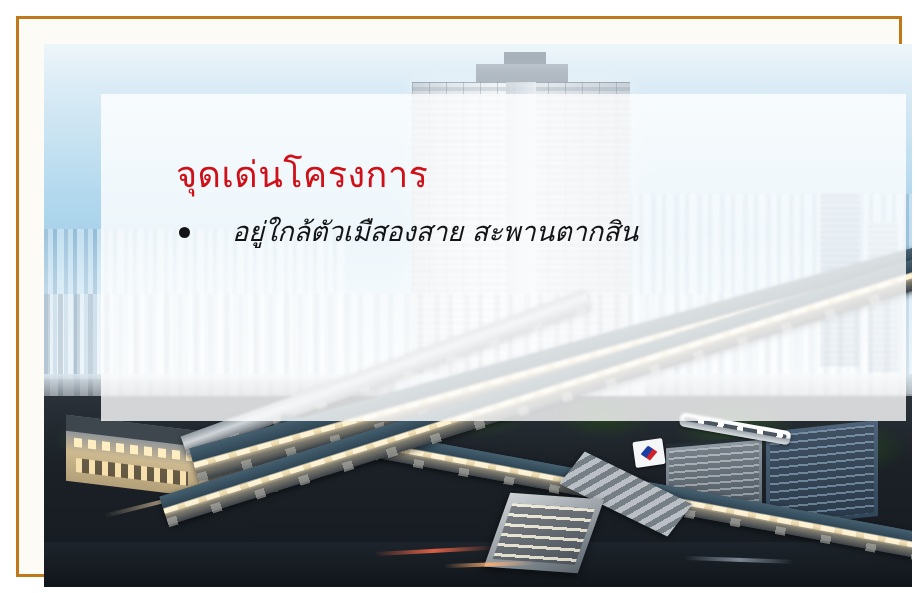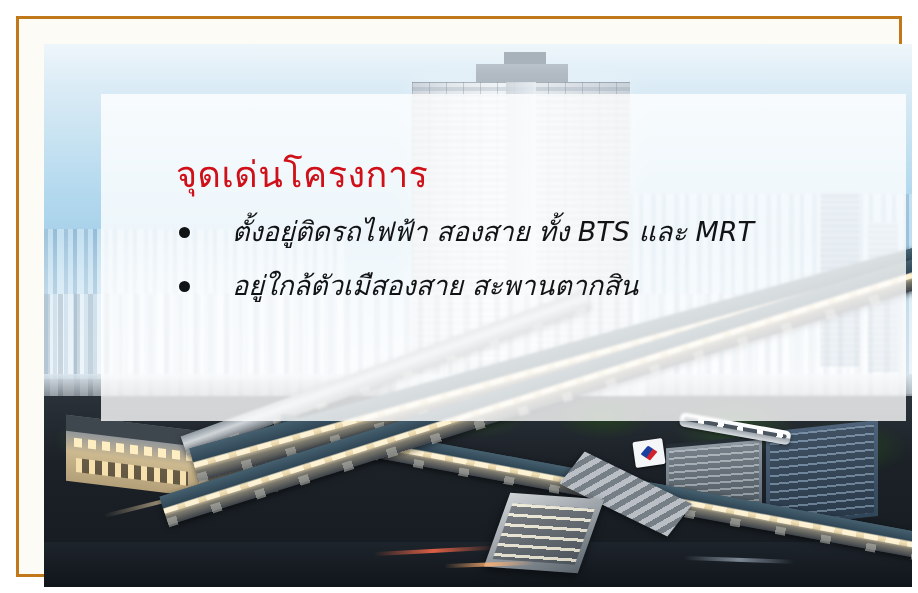--- a/index.html
+++ b/index.html
@@ -456,24 +456,20 @@
       <div class="lighttrail" id="trail-1"></div>
       <div class="lighttrail" id="trail-2"></div>
       <div class="lighttrail" id="trail-4"></div>
 
       <div id="text-panel">
 
         <div id="heading">จุดเด่นโครงการ</div>
 
         <div id="bullets">
 
-          <div class="bullet-row">
-            <span class="bullet-dot"></span>
-            <span class="bullet-text">ตั้งอยู่ติดรถไฟฟ้า สองสาย ทั้ง BTS และ MRT</span>
-          </div>
 
           <div class="bullet-row">
             <span class="bullet-dot"></span>
             <span class="bullet-text">อยู่ใกล้ตัวเมืสองสาย สะพานตากสิน</span>
           </div>
 
         </div>
       </div>
 
     </div>

